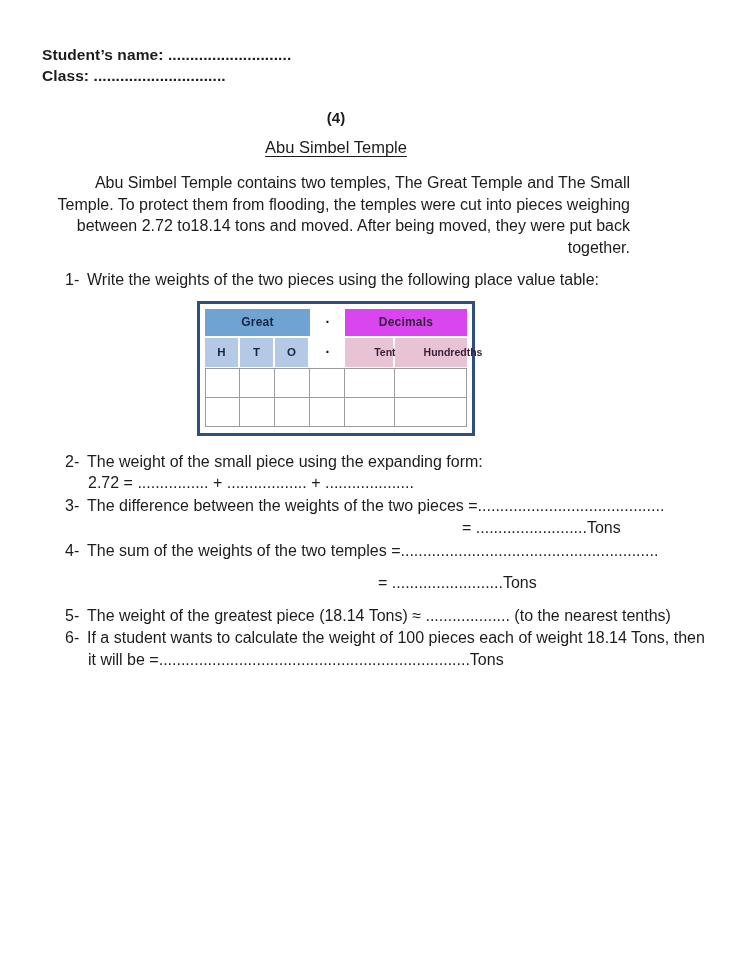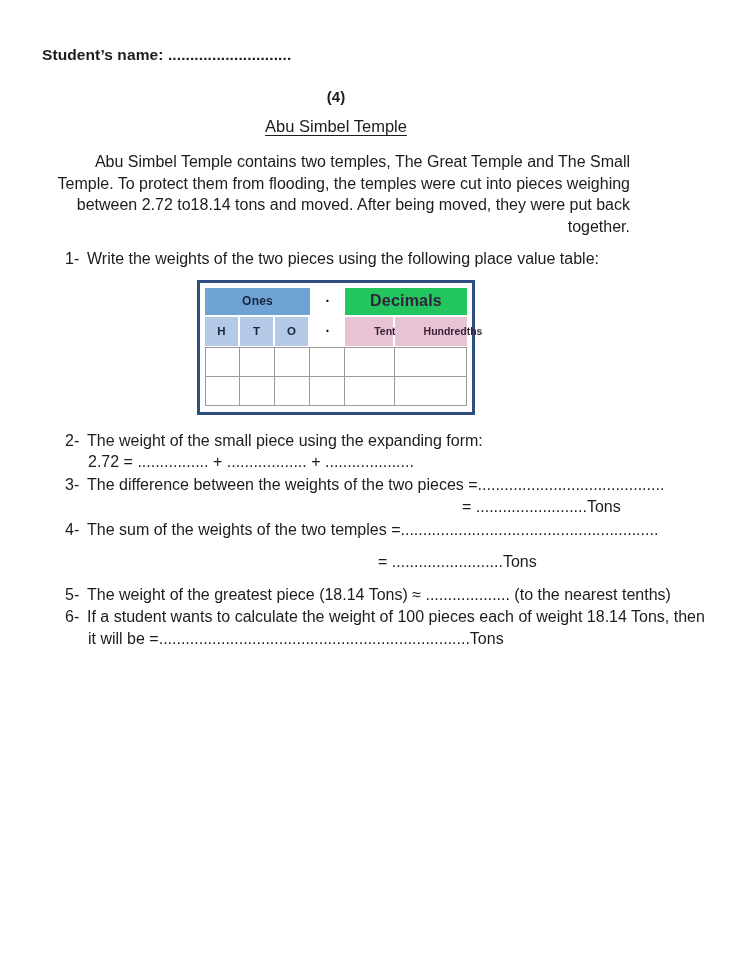--- a/index.html
+++ b/index.html
@@ -77,21 +77,21 @@
   .pv-r1 { grid-template-columns: 105px 35px 122px; height: 27px; margin-bottom: 2px; }
   .pv-r2 { grid-template-columns: 35px 35px 35px 35px 50px 72px; height: 29px; margin-bottom: 1px; }
   .pv-r3 { grid-template-columns: 35px 35px 35px 35px 50px 72px; height: 30px; }
   .pv-r4 { grid-template-columns: 35px 35px 35px 35px 50px 72px; height: 29px; }
   .pv-cell {
     display: flex; align-items: center; justify-content: center;
     font-weight: bold;
     box-sizing: border-box;
   }
   .c-ones     { background: #6fa3d4; color: #16243f; font-size: 12px; letter-spacing: .2px; }
-  .c-dec      { background: #22c55e; color: #351f3a; font-size: 16px; letter-spacing: .2px; }
+  .c-dec      { background: #d946ef; color: #351f3a; font-size: 12px; letter-spacing: .2px; }
   .c-sub-blue { background: #b3c9e6; color: #16243f; font-size: 11.5px; border-right: 2px solid #ffffff; }
   .c-sub-blue:last-of-type { border-right: none; }
   .c-sub-pink { background: #e7c3d3; color: #351f3a; font-size: 10.5px; padding-left: 44px; }
   .c-sub-pink.t { border-right: 2px solid #ffffff; }
   .c-dot { background: #ffffff; color: #111111; font-size: 14px; }
   .c-dot .dot-glyph { transform: translateY(-28%); }
   .c-empty {
     background: #ffffff;
     border-right: 1px solid #9b9b9b;
     border-bottom: 1px solid #9b9b9b;
@@ -101,37 +101,41 @@
 </style>
 </head>
 <body>
 
 <div class="page">
 
   <div class="meta-line">
     <span>Student’s name:</span>
     <span>............................</span>
   </div>
+  <div class="meta-line">
+    <span>Class:</span>
+    <span>..............................</span>
+  </div>
 
   <div class="page-num">(4)</div>
 
   <div class="doc-title">
     <span>Abu Simbel Temple</span>
   </div>
 
   <div class="intro">Abu Simbel Temple contains two temples, The Great Temple and The Small Temple. To protect them from flooding, the temples were cut into pieces weighing between 2.72 to18.14 tons and moved. After being moved, they were put back together.</div>
 
   <div class="q q1">
     <span class="qnum">1-</span>
     <span class="qtext">Write the weights of the two pieces using the following place value table:</span>
   </div>
 
   <div class="pv-wrap">
     <div class="pv-row pv-r1">
-      <div class="pv-cell c-ones">Ones</div>
+      <div class="pv-cell c-ones">Great</div>
       <div class="pv-cell c-dot">
           <span class="dot-glyph">.</span>
         </div>
       <div class="pv-cell c-dec">Decimals</div>
     </div>
     <div class="pv-row pv-r2">
       <div class="pv-cell c-sub-blue">H</div>
       <div class="pv-cell c-sub-blue">T</div>
       <div class="pv-cell c-sub-blue">O</div>
       <div class="pv-cell c-dot">

